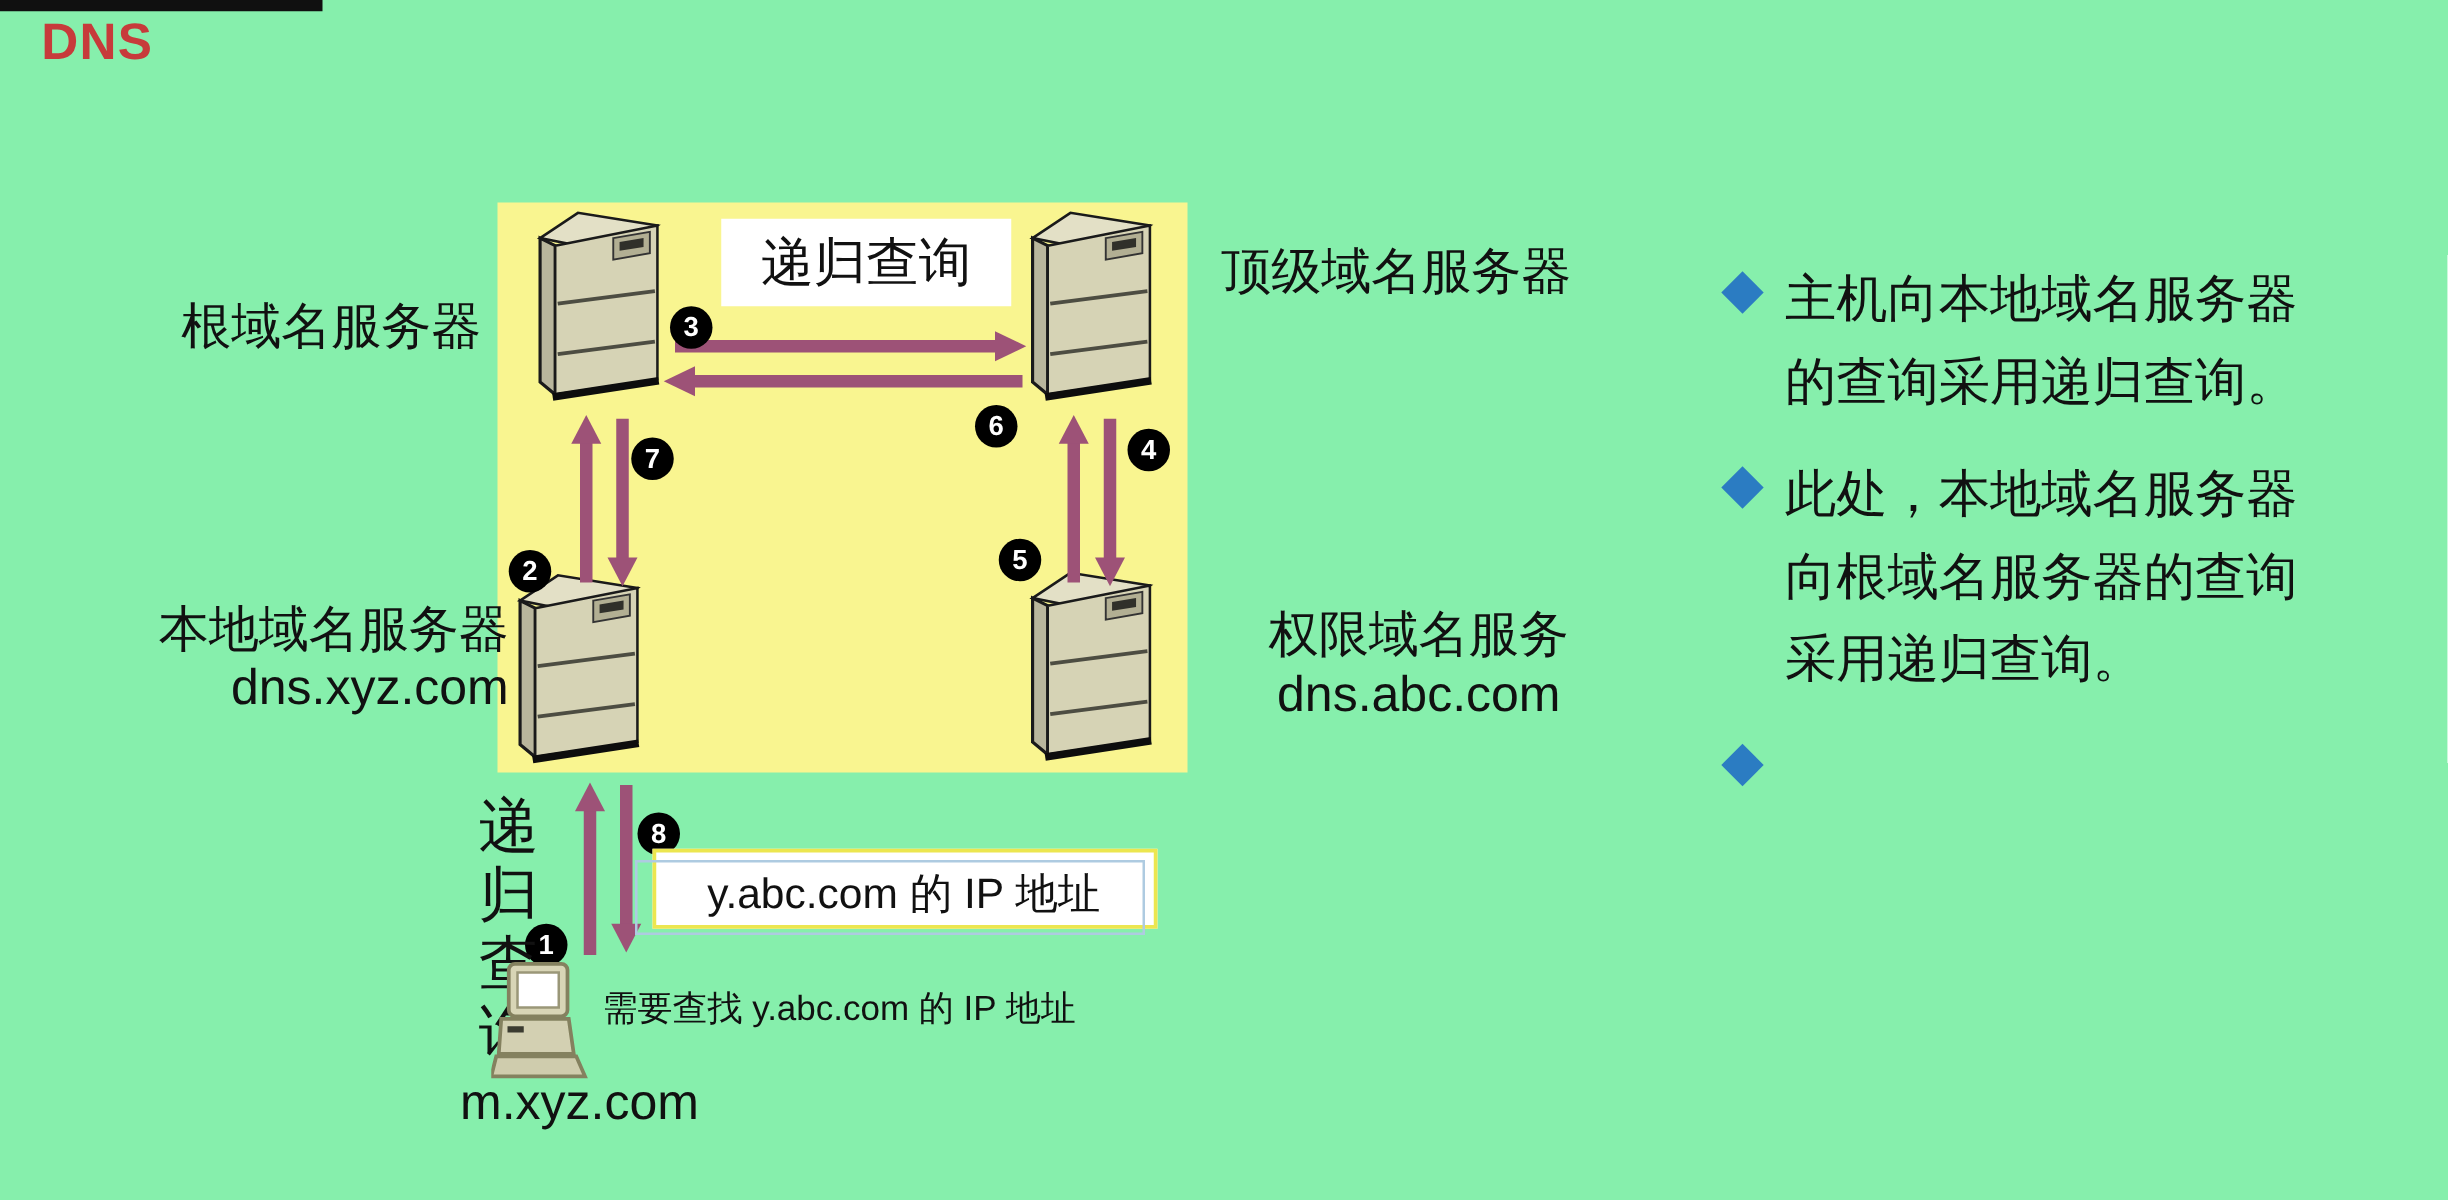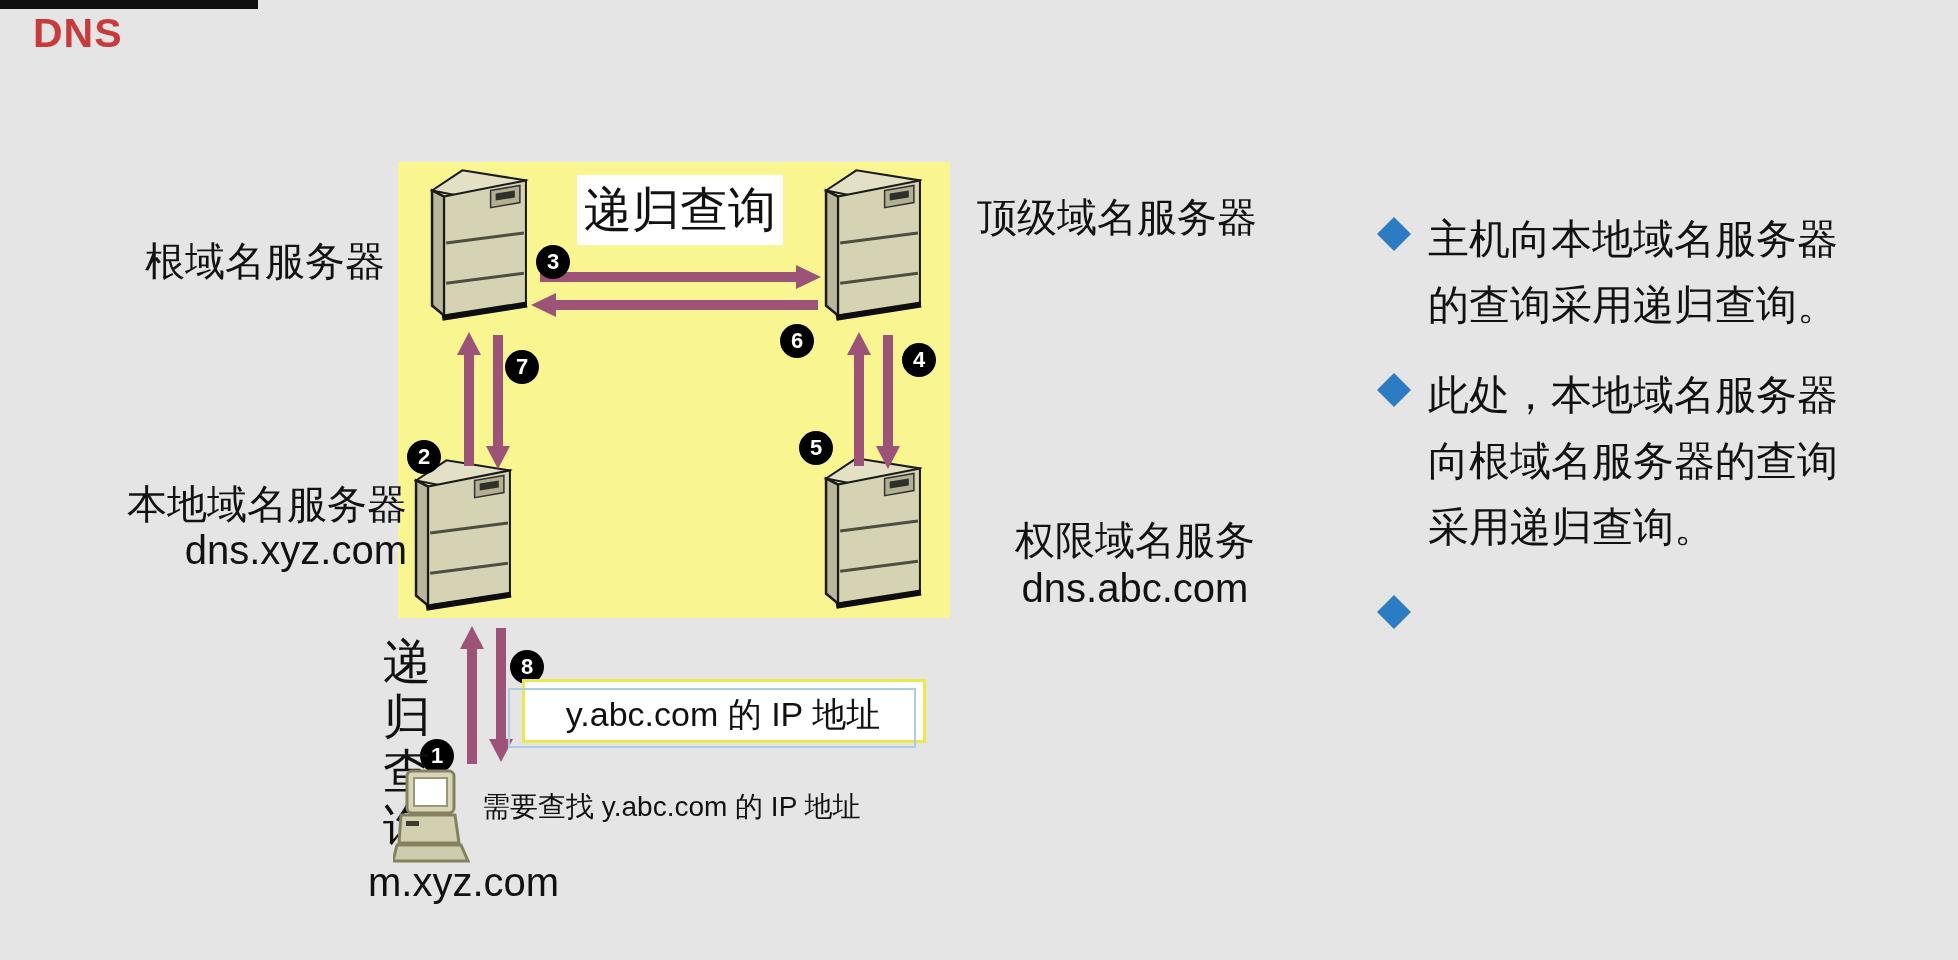--- a/index.html
+++ b/index.html
@@ -1,42 +1,42 @@
 <!DOCTYPE html>
 <html><head>
 <meta charset="utf-8">
 <style>
   html,body { margin:0; padding:0; background:#ffffff; }
   #stage {
     position:relative; width:1958px; height:960px; overflow:hidden;
-    background:#e5e5e5;
+    background:#86efac;
     font-family:"Liberation Sans", sans-serif;
     color:#1a1a1a;
     --arrow:#9d5277;
   }
   .abs { position:absolute; }
 
   
   .top-bar { left:0; top:0; width:258px; height:9px; background:#101010; }
   .dns-title { left:33px; top:10px; font-size:41px; font-weight:600; color:#c73b3b; letter-spacing:1px; }
 
   
   .panel { left:398px; top:162px; width:552px; height:456px; background:#f9f590; }
 
   
-  .rq-box { left:577px; top:175px; width:206px; height:70px; background:#ffffff;
+  .rq-box { left:577px; top:175px; width:232px; height:70px; background:#ffffff;
             display:flex; align-items:center; justify-content:center;
-            font-size:48px; color:#111; white-space:nowrap; }
+            font-size:42px; color:#111; white-space:nowrap; }
 
   
   .lbl { font-size:40px; line-height:48px; color:#111; white-space:nowrap; }
   .root-lbl  { left:100px; top:205px; width:285px; text-align:right;margin-top:32px; }
   .tld-lbl   { left:952px; top:193px; width:330px; text-align:center; }
   .local-lbl { left:72px;  top:481px; width:335px; text-align:right; line-height:46px; }
-  .auth-lbl  { left:960px; top:484px; width:350px; text-align:center;margin-top:32px; }
+  .auth-lbl  { left:960px; top:484px; width:350px; text-align:center; }
 
   
   .ab { position:absolute; background:var(--arrow); }
   .ah { position:absolute; width:0; height:0; }
   .ah-right { border-top:12px solid transparent; border-bottom:12px solid transparent; border-left:25px solid var(--arrow); }
   .ah-left  { border-top:12px solid transparent; border-bottom:12px solid transparent; border-right:25px solid var(--arrow); }
   .ah-up    { border-left:12px solid transparent; border-right:12px solid transparent; border-bottom:23px solid var(--arrow); }
   .ah-down  { border-left:12px solid transparent; border-right:12px solid transparent; border-top:23px solid var(--arrow); }
 
   

